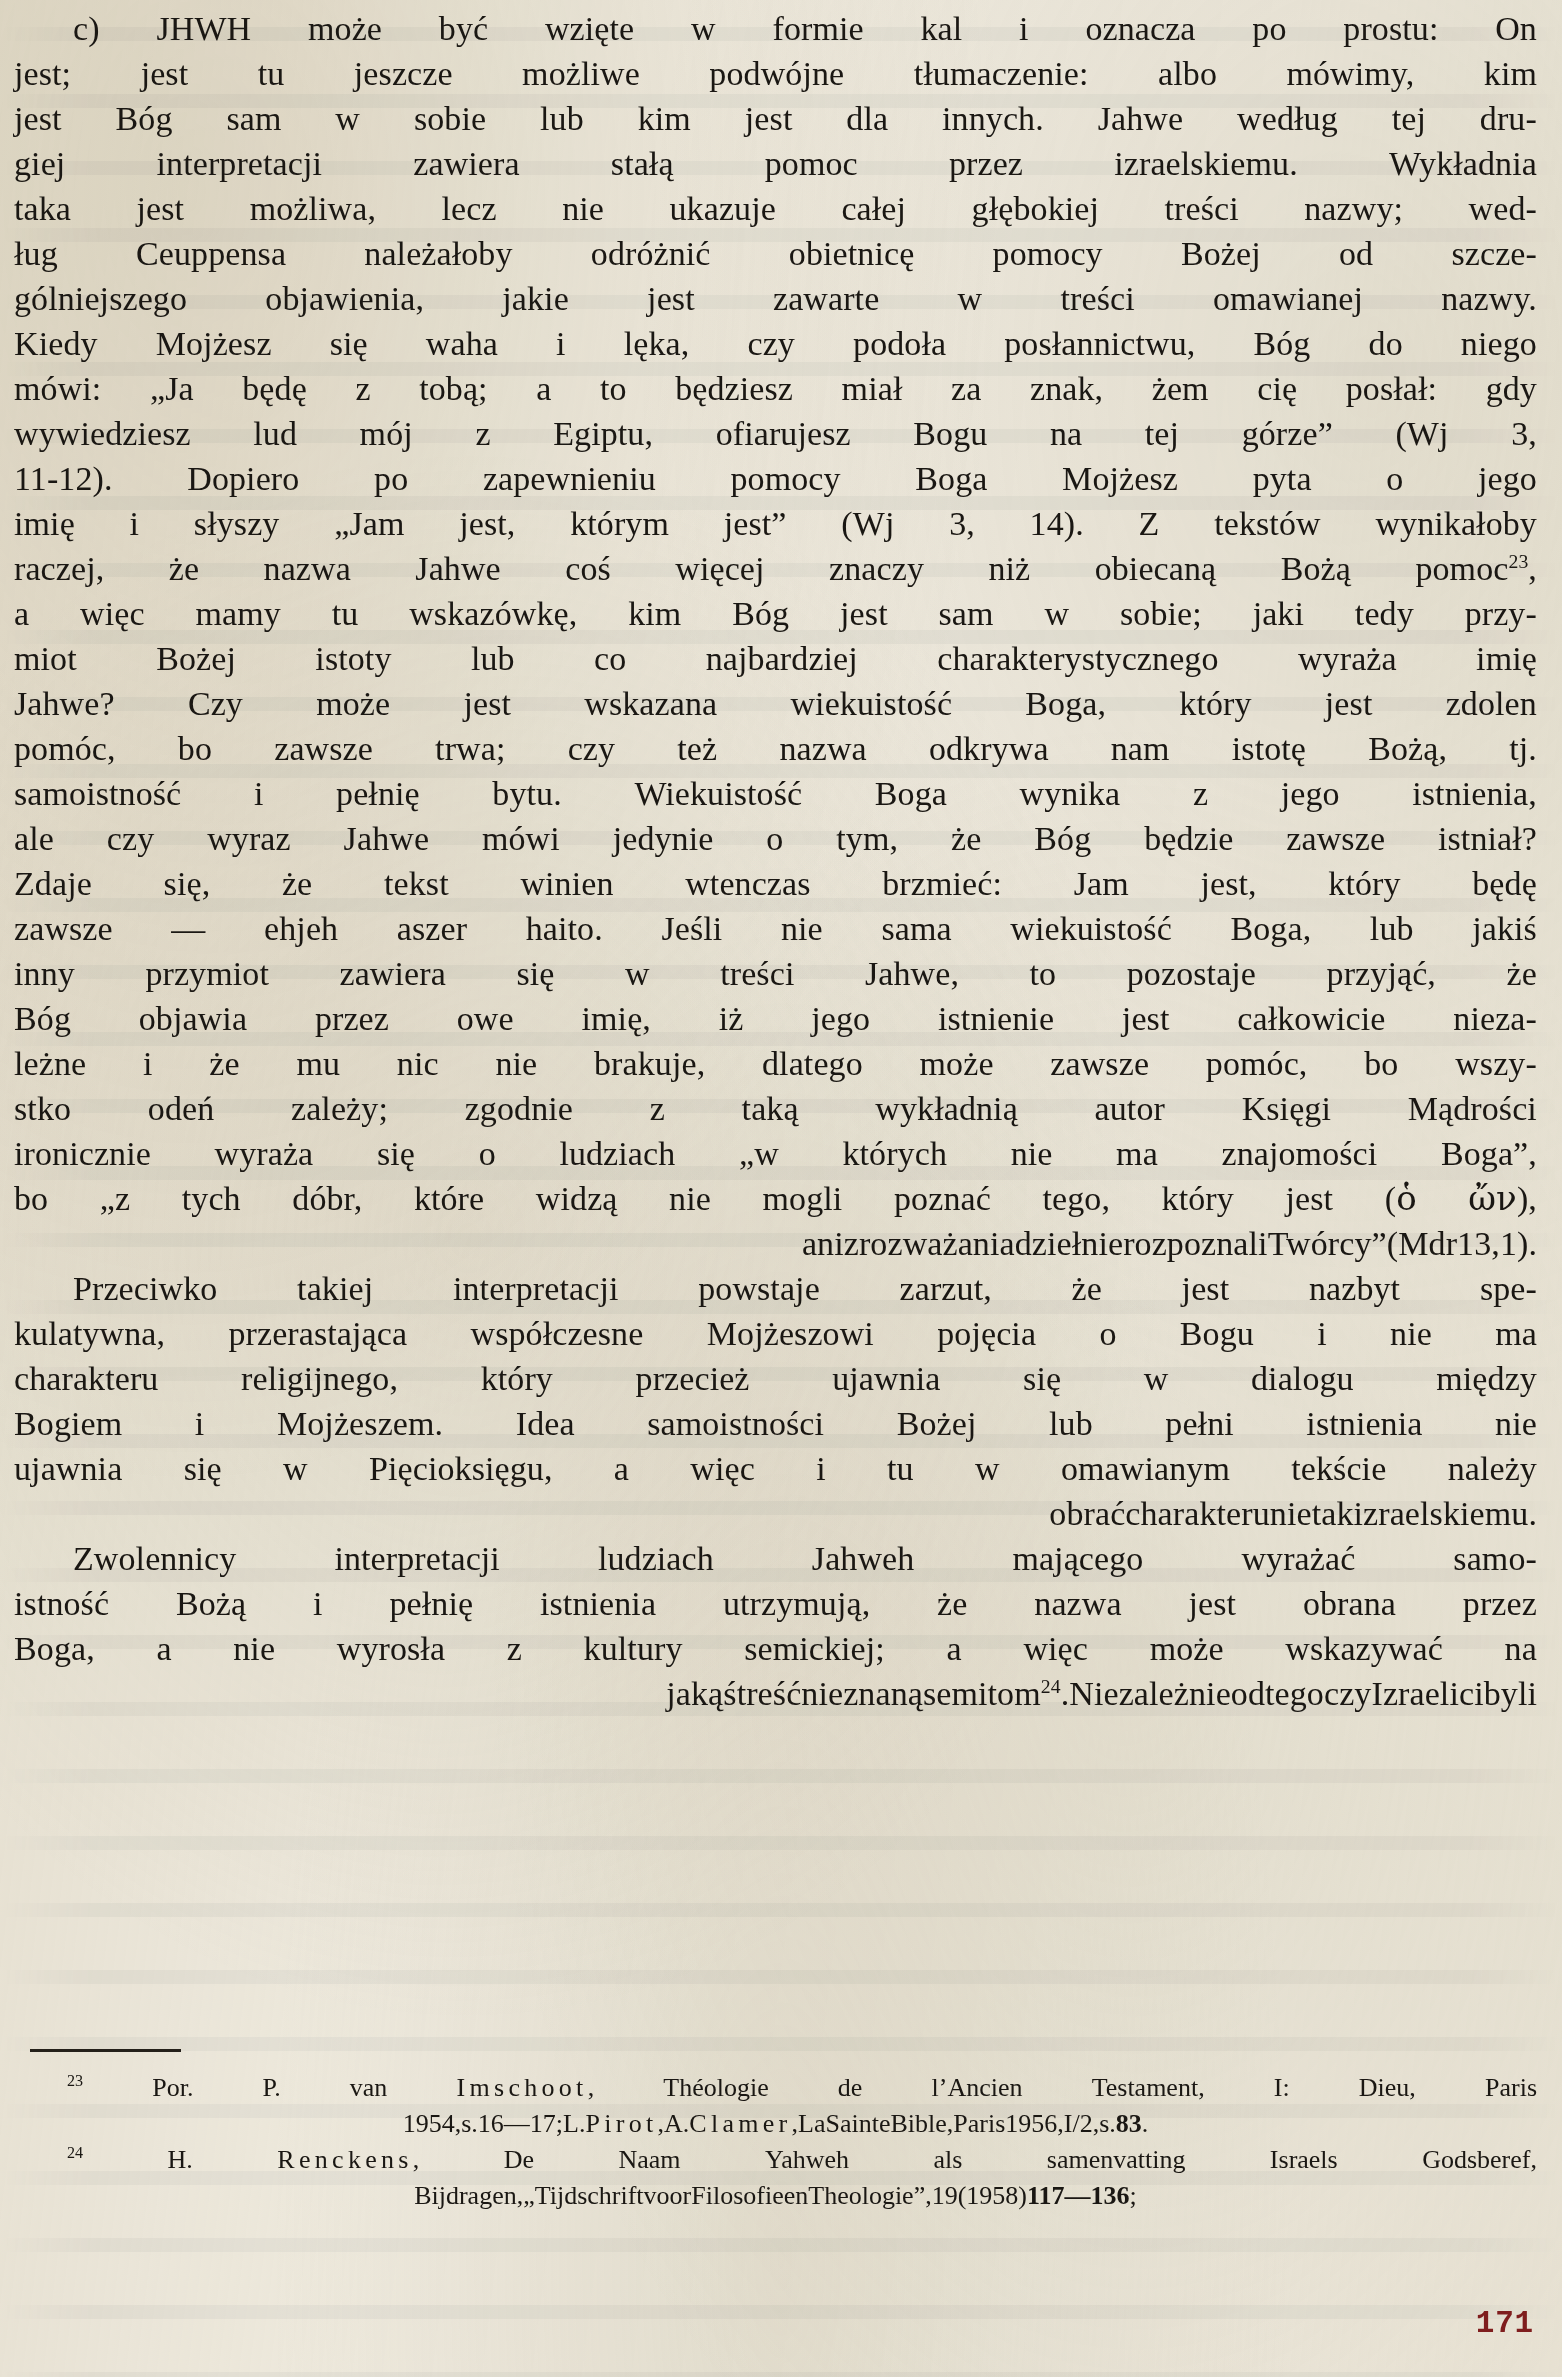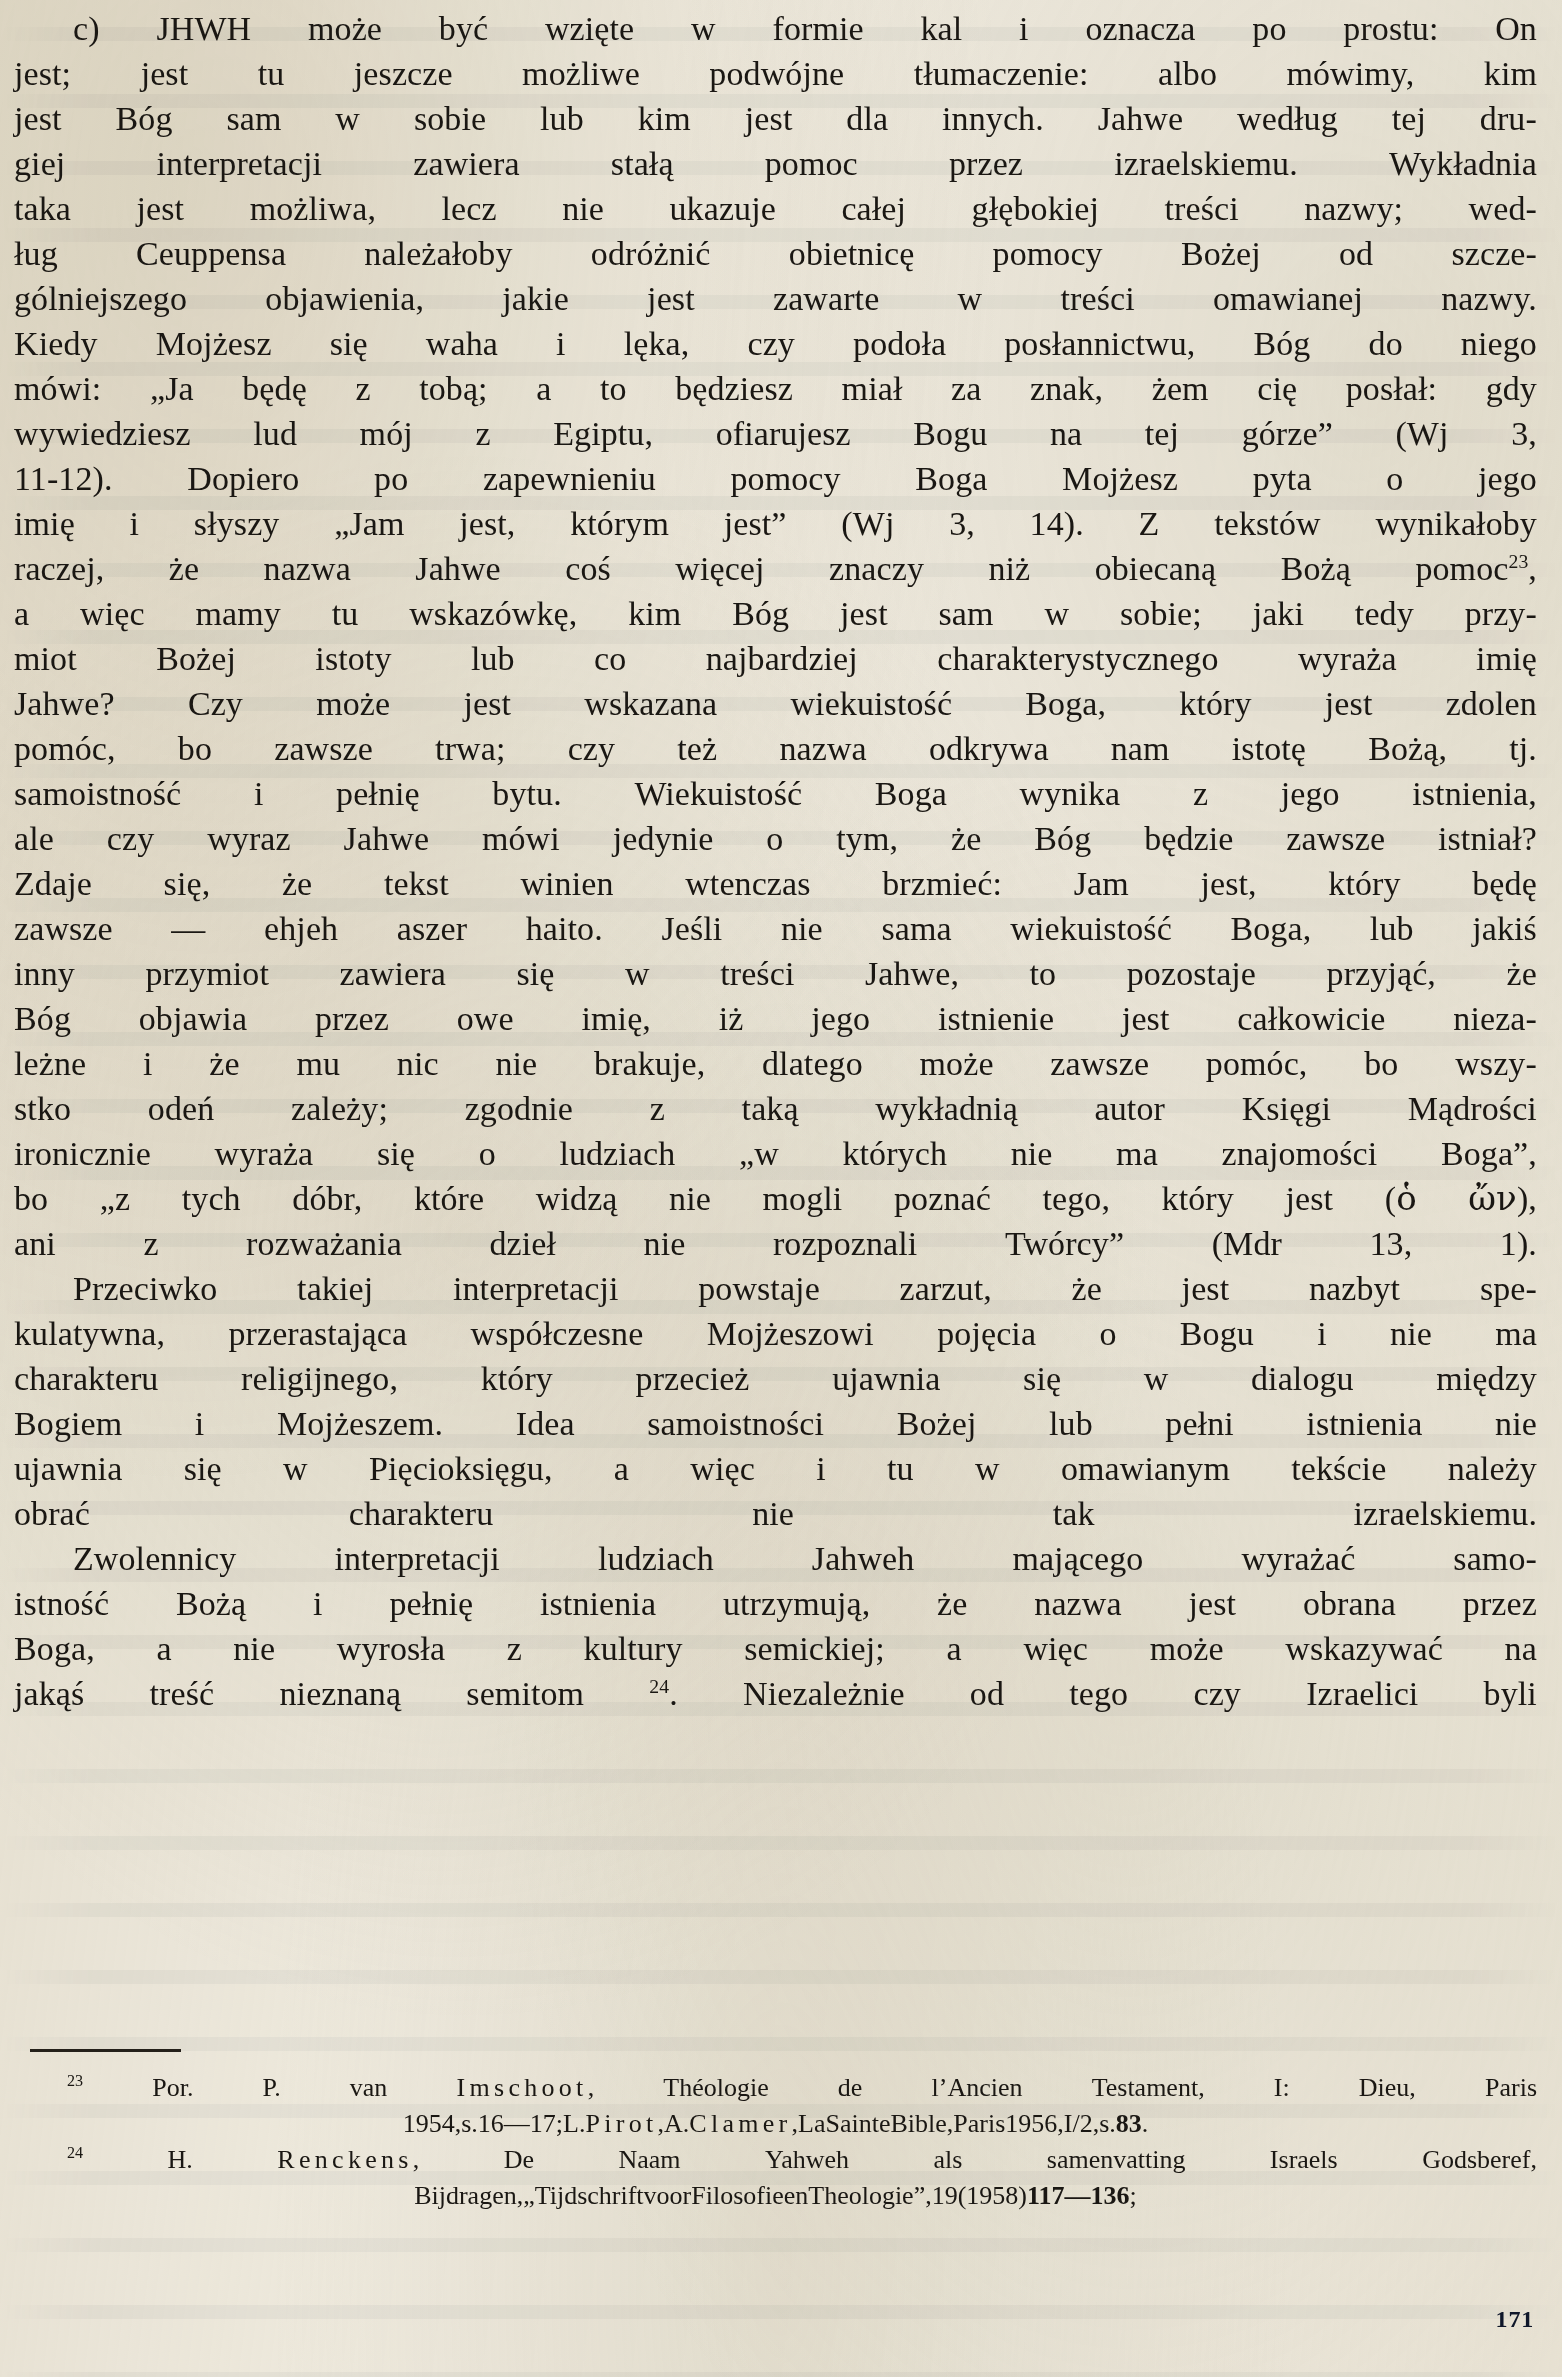--- a/index.html
+++ b/index.html
@@ -77,21 +77,21 @@
     text-rendering: optimizeLegibility;
   }
   .ln > span.w {
     display: inline-block;
   }
   
   .ln.just {
     justify-content: space-between;
   }
   .ln.last {
-    justify-content: space-between;
+    justify-content: flex-end;
   }
   .ln.indent {
     padding-left: 59px;
   }
   .ital { }
   .sup {
     font-size: 0.58em;
     vertical-align: super;
     line-height: 0;
   }
@@ -129,24 +129,25 @@
   .fnum {
     font-size: 0.62em;
     vertical-align: super;
     line-height: 0;
   }
 
   .folio {
     position: absolute;
     right: 28px;
     top: 2306px;
-    font-size: 24px;
+    font-size: 31px;
     font-weight: bold;
     letter-spacing: 0.8px;
-    color: #0f172a;
+    color: #7f1d1d;
+    font-family: Liberation Mono, monospace;
   }
 </style>
 </head>
 <body>
 
 <div id="showthrough"></div>
 
 <div id="page">
 
   <div class="body-block" id="body-block">

